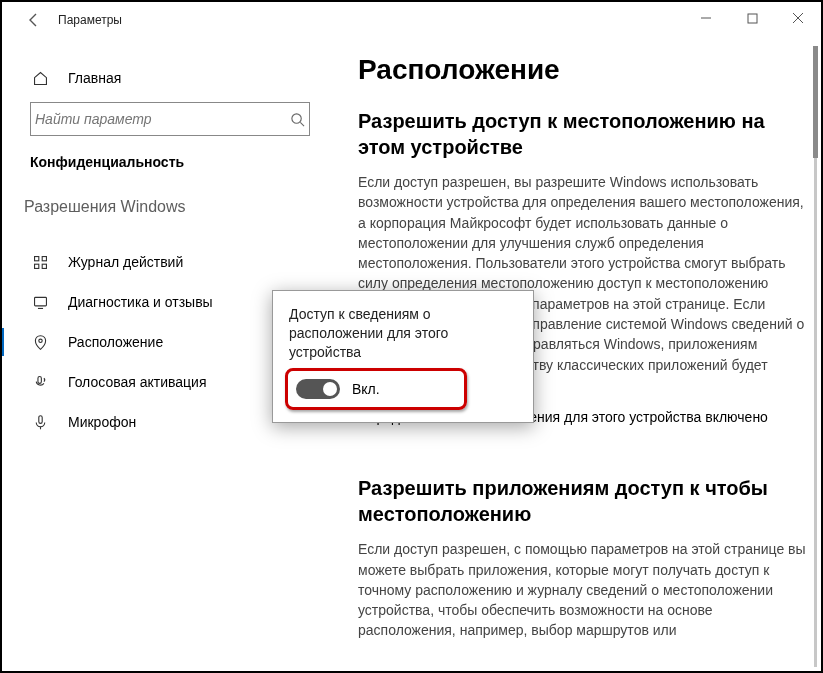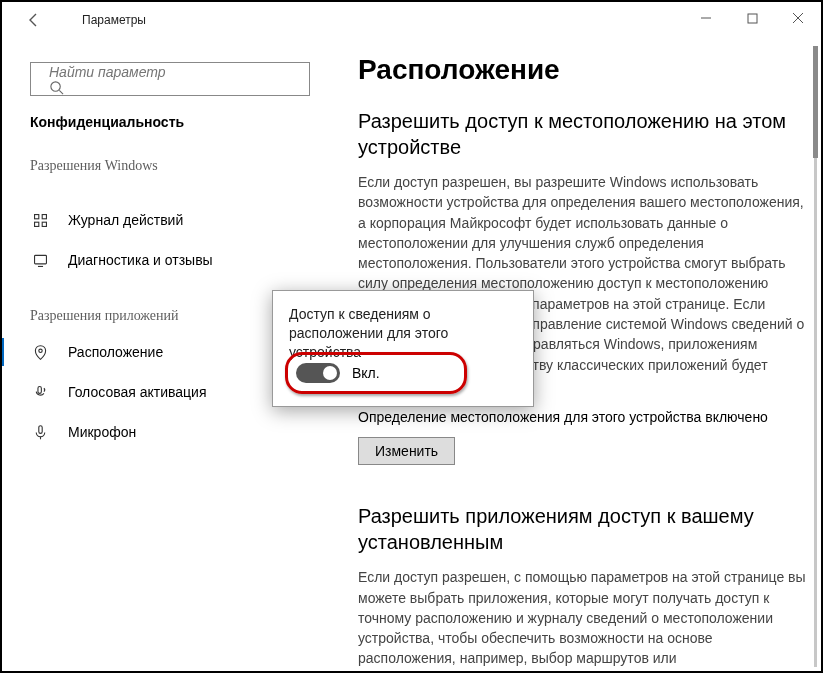--- a/index.html
+++ b/index.html
@@ -1,42 +1,42 @@
 <!DOCTYPE html>
 <html><head>
 <meta charset="utf-8">
 <style>
   * { box-sizing: border-box; margin: 0; padding: 0; }
   html, body { width: 823px; height: 673px; font-family: "Segoe UI", Arial, sans-serif; background: #fff; color: #000; overflow: hidden; position: relative; }
   .outer-border { position:absolute; inset:0; border:2px solid #000; pointer-events:none; }
   .titlebar { height: 40px; display:flex; align-items:center; padding-left: 22px; position:relative; }
   .titlebar .back { width:24px; height:24px; display:flex; align-items:center; justify-content:center; color:#555; }
-  .titlebar .title { margin-left: 36px; font-size: 12px; color:#222; }
+  .titlebar .title { margin-left: 12px; font-size: 12px; color:#222; }
   .win-controls { position:absolute; right:2px; top:2px; display:flex; }
   .win-controls div { width:46px; height:32px; display:flex; align-items:center; justify-content:center; }
   .win-controls svg { stroke:#555; }
   .body { display:flex; height: calc(673px - 40px); }
   .sidebar { width: 330px; padding: 18px 0 0 0; }
   .main { flex:1; padding: 14px 12px 0 28px; overflow:hidden; }
   .sidebar-row { display:flex; align-items:center; height:40px; padding-left:30px; font-size:14px; position:relative; }
   .sidebar-row .icon { width:20px; height:20px; display:flex; align-items:center; justify-content:center; margin-right:18px; color:#333; }
   .sidebar-row.selected::before { content:""; position:absolute; left:0; top:6px; bottom:6px; width:4px; background:#0067c0; }
   .search-wrap { margin: 4px 22px 6px 30px; }
-  .search { width:280px; height:34px; border:1px solid #888; display:flex; align-items:flex-start; padding:0 18px;flex-direction:column; }
+  .search { width:280px; height:34px; border:1px solid #888; display:flex; align-items:center; padding:0 4px; }
   .search input { border:none; outline:none; flex:1; font-size:14px; font-style:italic; color:#666; background:transparent; }
   .bold-row { font-weight:600; padding-left:30px; font-size:14px; margin-top:18px; }
-  .section-title { padding-left:30px; font-size:14px; color:#5e5e5e; margin-top:28px; margin-bottom:8px;font-family:Liberation Serif, serif; }
+  .section-title { padding-left:24px; font-size:16px; color:#5e5e5e; margin-top:28px; margin-bottom:8px; }
   .main h1 { font-size:28px; font-weight:600; margin-bottom:22px; }
-  .main h2 { font-size:20px; font-weight:400; margin-bottom:12px; line-height:1.3; }
+  .main h2 { font-size:20px; font-weight:700; margin-bottom:12px; line-height:1.3; }
   .main p { font-size:14px; color:#444; line-height:1.45; margin-bottom:14px; }
   .status-line { font-size:14px; font-weight:400; color:#000; margin-top:8px; margin-bottom:12px; }
   .btn { display:inline-block; border:1px solid #888; background:#ddd; font-size:14px; padding:5px 16px; }
-  .popup { position:absolute; left:272px; top:290px; width:262px; height:117px; background:#fff; border:1px solid #999; box-shadow:0 4px 18px rgba(0,0,0,.35); padding:14px 16px; }
+  .popup { position:absolute; left:272px; top:290px; width:262px; height:133px; background:#fff; border:1px solid #999; box-shadow:0 4px 18px rgba(0,0,0,.35); padding:14px 16px; }
   .popup-title { font-size:14px; color:#222; line-height:1.35; }
-  .popup-toggle-group { position:absolute; left:12px; bottom:12px; width:182px; height:42px; border:3px solid #cc0000; border-radius:17px; box-shadow:1px 2px 3px rgba(0,0,0,.35); display:flex; align-items:center; padding-left:8px; }
+  .popup-toggle-group { position:absolute; left:12px; bottom:12px; width:182px; height:42px; border:3px solid #cc0000; border-radius:8px; box-shadow:1px 2px 3px rgba(0,0,0,.35); display:flex; align-items:center; padding-left:8px; }
   .toggle { width:44px; height:20px; border-radius:10px; background:#555; position:relative; }
   .toggle .knob { position:absolute; right:3px; top:3px; width:14px; height:14px; border-radius:50%; background:#fff; }
   .toggle-label { font-size:14px; margin-left:12px; }
   .scrollbar { position:absolute; right:6px; top:46px; bottom:6px; width:3px; background:#c7c7c7; }
   .scrollbar .thumb { position:absolute; left:-1px; width:5px; top:0; height:112px; background:#8a8a8a; }
   svg { display:block; }
 </style>
 </head>
 <body>
 
@@ -62,20 +62,28 @@
         <svg width="12" height="12">
           <line x1="1" y1="1" x2="11" y2="11" stroke-width="1"></line>
           <line x1="11" y1="1" x2="1" y2="11" stroke-width="1"></line>
         </svg>
       </div>
   </div>
 </div>
 
 <div class="body">
   <div class="sidebar">
+    <div class="sidebar-row">
+      <span class="icon">
+        <svg width="17" height="17" viewBox="0 0 20 20" fill="none" stroke="#333" stroke-width="1.3">
+            <path d="M3 9 L10 3 L17 9 V17 H3 Z"></path>
+          </svg>
+      </span>
+      <span>Главная</span>
+    </div>
     <div class="search-wrap">
       <div class="search">
         <input placeholder="Найти параметр" style="">
         <span>
           <svg width="15" height="15" viewBox="0 0 16 16" fill="none" stroke="#666" stroke-width="1.2">
               <circle cx="7" cy="7" r="5"></circle>
               <line x1="11" y1="11" x2="15" y2="15"></line>
             </svg>
         </span>
       </div>
@@ -98,21 +106,20 @@
     <div class="sidebar-row">
       <span class="icon">
         <svg width="17" height="17" viewBox="0 0 20 20" fill="none" stroke="#333" stroke-width="1.3">
             <rect x="3" y="4" width="14" height="10" rx="1"></rect>
             <path d="M7 17h6"></path>
           </svg>
       </span>
       <span>Диагностика и отзывы</span>
     </div>
 
-    <div class="section-title">Разрешения приложений</div>
     <div class="sidebar-row selected">
       <span class="icon">
         <svg width="17" height="17" viewBox="0 0 20 20" fill="none" stroke="#333" stroke-width="1.3">
             <path d="M10 2 C6 2 4 5 4 8 c0 5 6 10 6 10 s6-5 6-10 c0-3-2-6-6-6z"></path>
             <circle cx="10" cy="8" r="2"></circle>
           </svg>
       </span>
       <span>Расположение</span>
     </div>
     <div class="sidebar-row">
@@ -135,23 +142,22 @@
       </span>
       <span>Микрофон</span>
     </div>
   </div>
 
   <div class="main">
     <h1>Расположение</h1>
     <h2>Разрешить доступ к местоположению на этом устройстве</h2>
     <p>Если доступ разрешен, вы разрешите Windows использовать возможности устройства для определения вашего местоположения, а корпорация Майкрософт будет использовать данные о местоположении для улучшения служб определения местоположения. Пользователи этого устройства смогут выбрать силу определения местоположению доступ к местоположению останется установленным параметров на этой странице. Если доступ запрещён, только управление системой Windows сведений о местоположении будут отправляться Windows, приложениям Microsoft Store и большинству классических приложений будет заблокирован.</p>
     <div class="status-line">Определение местоположения для этого устройства включено</div>
-    <span class="btn">Изменить</span>
     <div style="height:38px"></div>
-    <h2>Разрешить приложениям доступ к вашему установленным</h2>
+    <h2>Разрешить приложениям доступ к чтобы местоположению</h2>
     <p>Если доступ разрешен, с помощью параметров на этой странице вы можете выбрать приложения, которые могут получать доступ к точному расположению и журналу сведений о местоположении устройства, чтобы обеспечить возможности на основе расположения, например, выбор маршрутов или</p>
   </div>
 </div>
 
 <div class="popup">
   <div class="popup-title">Доступ к сведениям о расположении для этого устройства</div>
   <div class="popup-toggle-group">
     <div class="toggle">
       <div class="knob"></div>
     </div>

